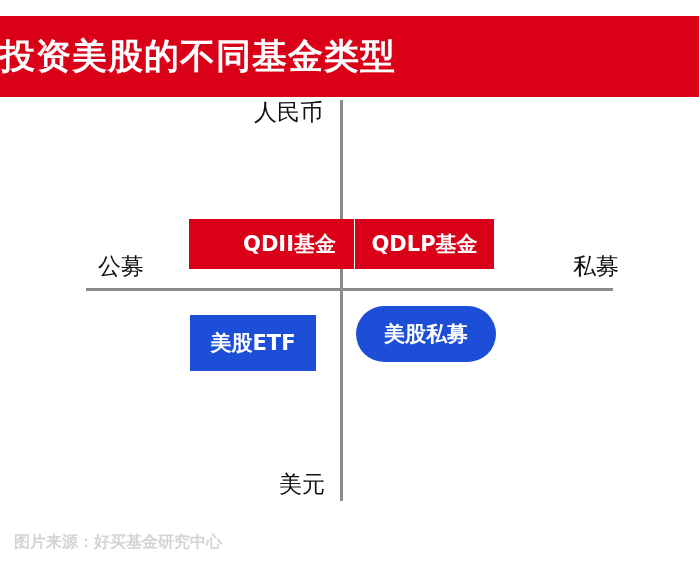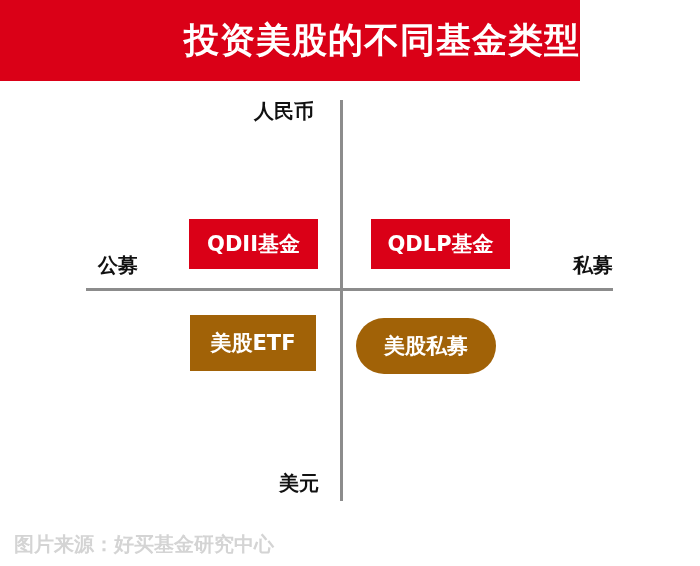--- a/index.html
+++ b/index.html
@@ -18,27 +18,27 @@
     position: relative;
     width: 700px;
     height: 566px;
     background: #ffffff;
   }
 
   
   .title-banner {
     position: absolute;
     left: 0;
-    top: 0;
-    width: 580px;
+    top: 16px;
+    width: 699px;
     height: 81px;
     background: #da0017;
     display: flex;
     align-items: center;
-    justify-content: flex-end;
+    justify-content: flex-start;
   }
   .title-text {
     color: #ffffff;
     font-size: 35px;
     font-weight: bold;
     letter-spacing: 1px;
     line-height: 1;
     white-space: nowrap;
   }
 
@@ -57,22 +57,22 @@
     top: 288px;
     width: 527px;
     height: 3px;
     background: #8c8c8c;
   }
 
   
   .axis-label {
     position: absolute;
     color: #111111;
-    font-size: 20px;
-    font-weight: bold;
+    font-size: 23px;
+    font-weight: normal;
     line-height: 1;
     white-space: nowrap;
   }
   .axis-label-top {
     left: 254px;
     top: 101px;
   }
   .axis-label-bottom {
     left: 279px;
     top: 473px;
@@ -93,56 +93,56 @@
     display: flex;
     align-items: center;
     justify-content: center;
     color: #ffffff;
     font-size: 21px;
     font-weight: bold;
     line-height: 1;
     white-space: nowrap;
   }
   .item-box.red { background: #da0017; }
-  .item-box.slate { background: #a16207; }
+  .item-box.slate { background: #1d4ed8; }
 
   .box-qdii {
     left: 189px;
     top: 219px;
     width: 129px;
     height: 50px;
+    padding-left: 36px;
   }
   .box-qdlp {
     left: 355px;
     top: 219px;
     width: 139px;
     height: 50px;
-    margin-left: 16px;
   }
   .box-etf {
     left: 190px;
     top: 315px;
     width: 126px;
     height: 56px;
   }
   .box-pe {
     left: 356px;
-    top: 318px;
+    top: 306px;
     width: 140px;
     height: 56px;
     border-radius: 28px;
   }
 
   
   .footer {
     position: absolute;
     left: 14px;
     top: 534px;
     color: #d4d4d4;
-    font-size: 20px;
+    font-size: 16px;
     font-weight: bold;
     line-height: 1;
     white-space: nowrap;
   }
 </style>
 </head>
 <body>
 
 <div id="infographic">
 

